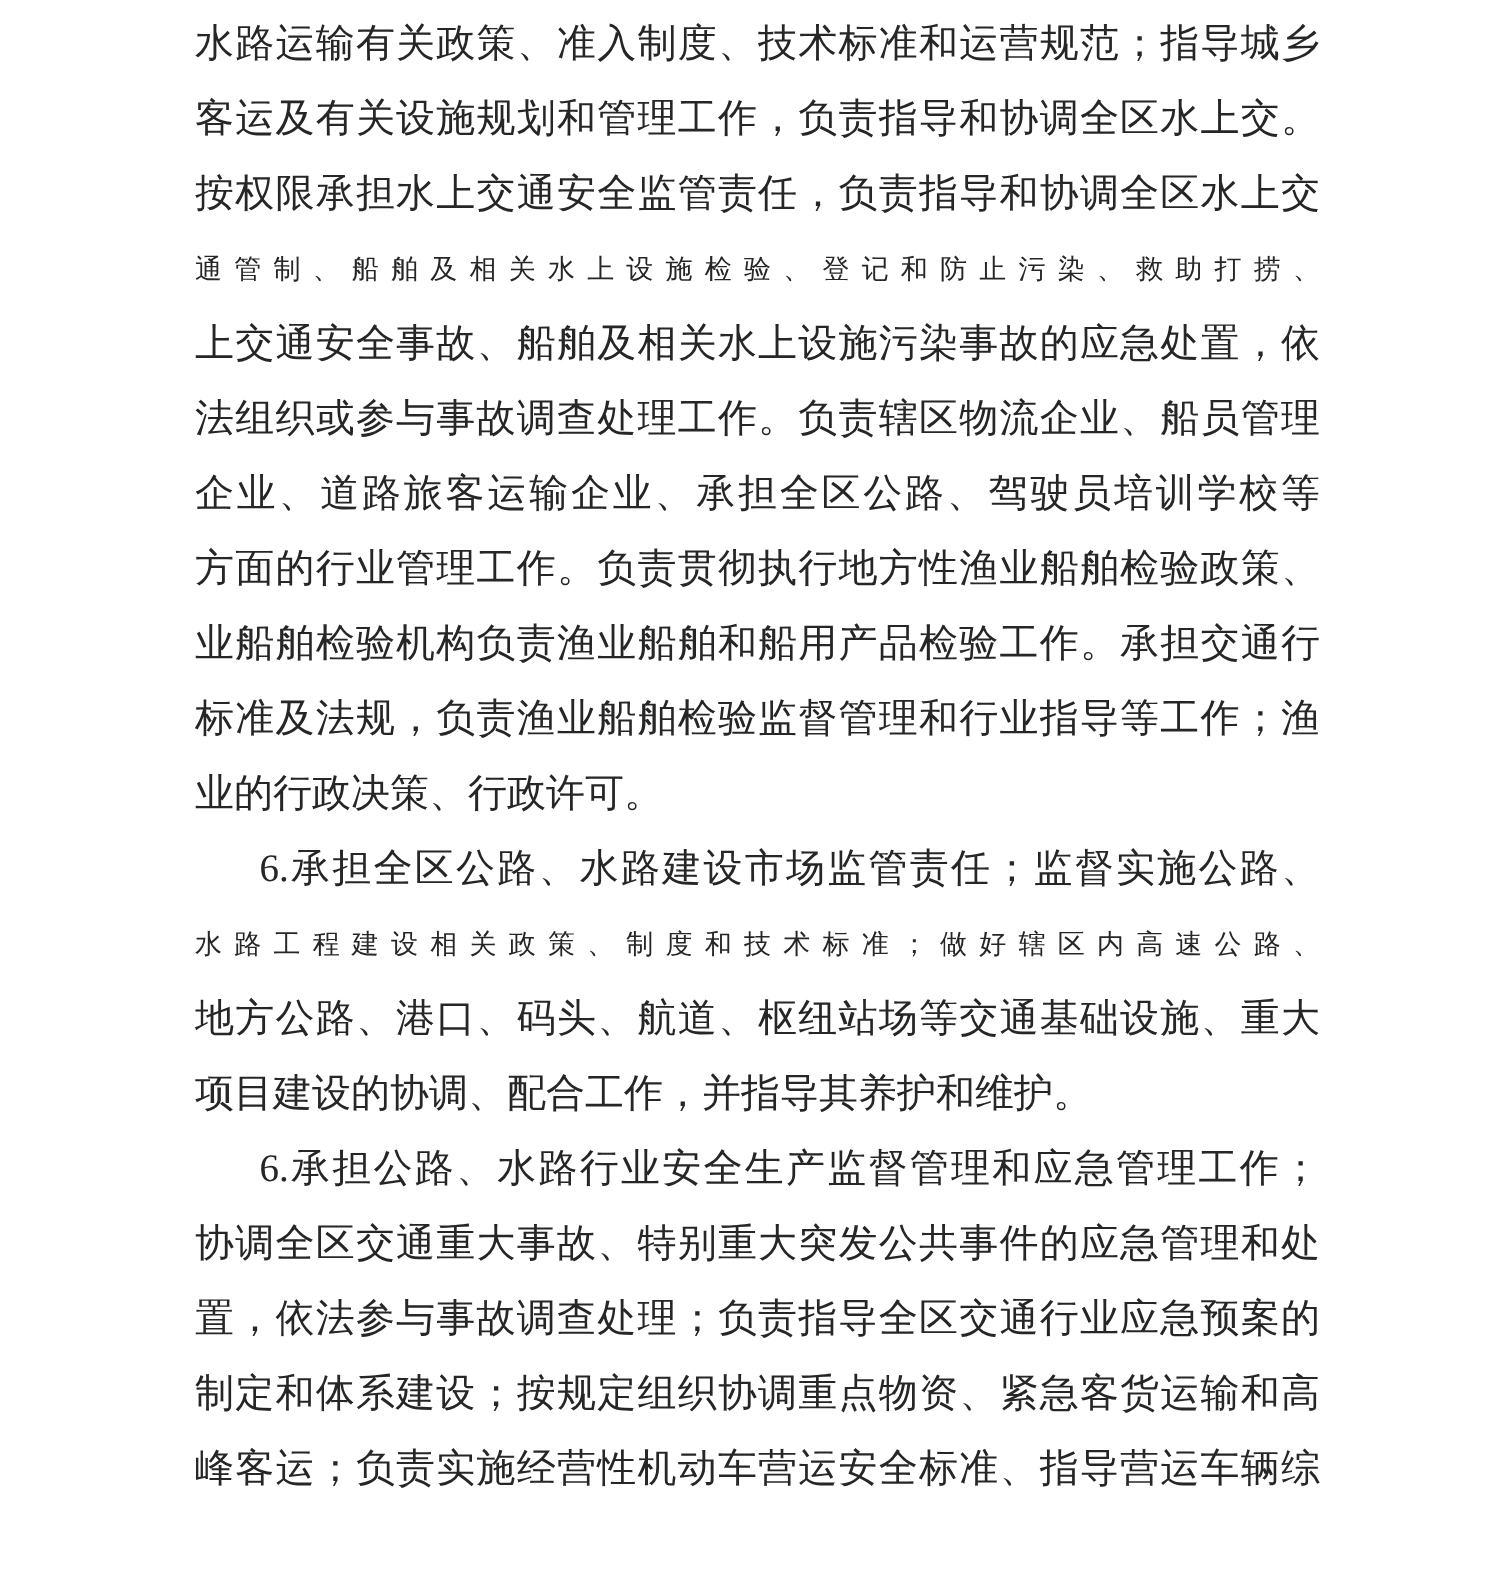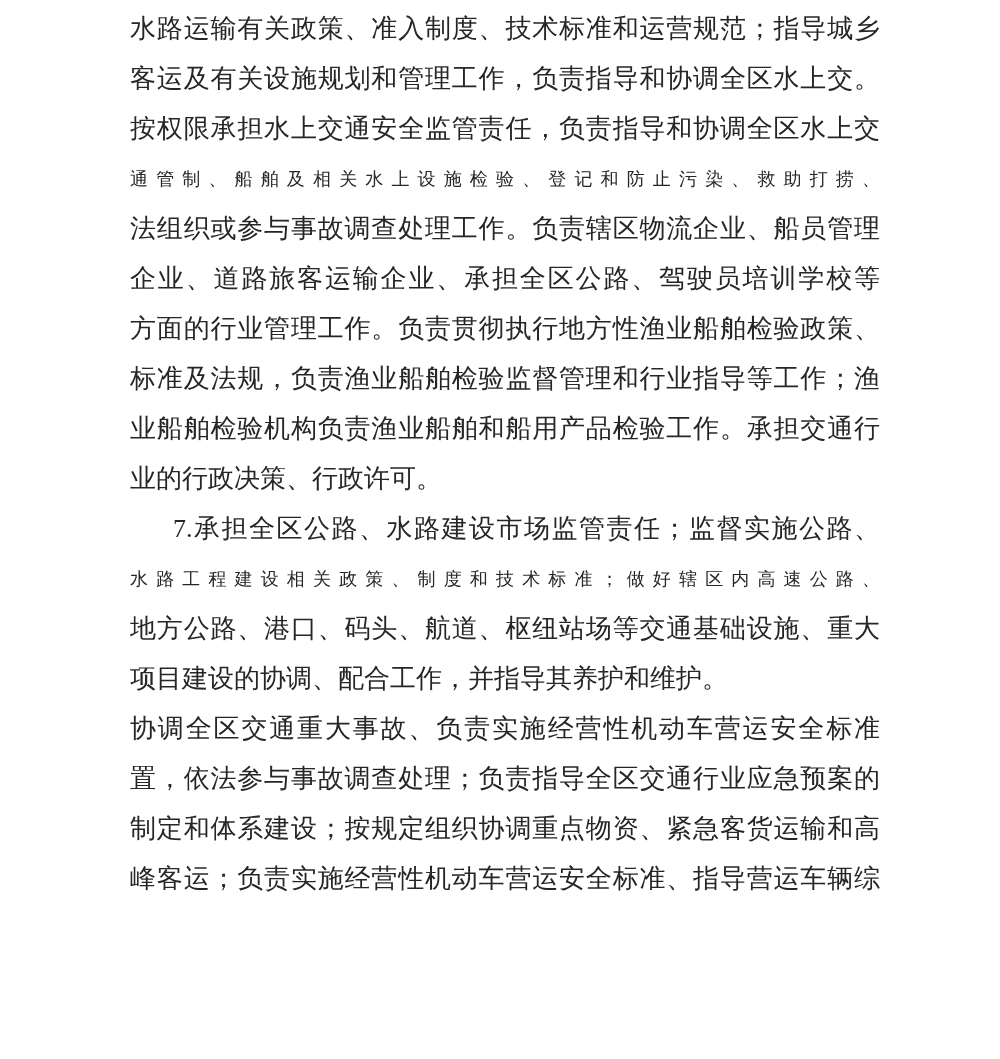--- a/index.html
+++ b/index.html
@@ -49,27 +49,29 @@
   }
 </style>
 </head>
 <body>
 
 <div class="page">
   <div class="line">水路运输有关政策、准入制度、技术标准和运营规范；指导城乡</div>
   <div class="line">客运及有关设施规划和管理工作，负责指导和协调全区水上交。</div>
   <div class="line">按权限承担水上交通安全监管责任，负责指导和协调全区水上交</div>
   <div class="line squeeze">通管制、船舶及相关水上设施检验、登记和防止污染、救助打捞、</div>
+  <div class="line">上交通安全事故、船舶及相关水上设施污染事故的应急处置，依</div>
   <div class="line">法组织或参与事故调查处理工作。负责辖区物流企业、船员管理</div>
   <div class="line">企业、道路旅客运输企业、承担全区公路、驾驶员培训学校等</div>
   <div class="line">方面的行业管理工作。负责贯彻执行地方性渔业船舶检验政策、</div>
+  <div class="line">业船舶检验机构负责渔业船舶和船用产品检验工作。承担交通行</div>
   <div class="line">标准及法规，负责渔业船舶检验监督管理和行业指导等工作；渔</div>
-  <div class="line">业船舶检验机构负责渔业船舶和船用产品检验工作。承担交通行</div>
   <div class="line para-end">业的行政决策、行政许可。</div>
-  <div class="line indent">7.承担全区公路、水路建设市场监管责任；监督实施公路、</div>
+  <div class="line indent">6.承担全区公路、水路建设市场监管责任；监督实施公路、</div>
   <div class="line squeeze">水路工程建设相关政策、制度和技术标准；做好辖区内高速公路、</div>
   <div class="line">地方公路、港口、码头、航道、枢纽站场等交通基础设施、重大</div>
   <div class="line para-end">项目建设的协调、配合工作，并指导其养护和维护。</div>
-  <div class="line">协调全区交通重大事故、负责实施经营性机动车营运安全标准</div>
+  <div class="line indent">6.承担公路、水路行业安全生产监督管理和应急管理工作；</div>
+  <div class="line">协调全区交通重大事故、特别重大突发公共事件的应急管理和处</div>
   <div class="line">置，依法参与事故调查处理；负责指导全区交通行业应急预案的</div>
   <div class="line">制定和体系建设；按规定组织协调重点物资、紧急客货运输和高</div>
   <div class="line">峰客运；负责实施经营性机动车营运安全标准、指导营运车辆综</div>
 </div>
 
 </body></html>

